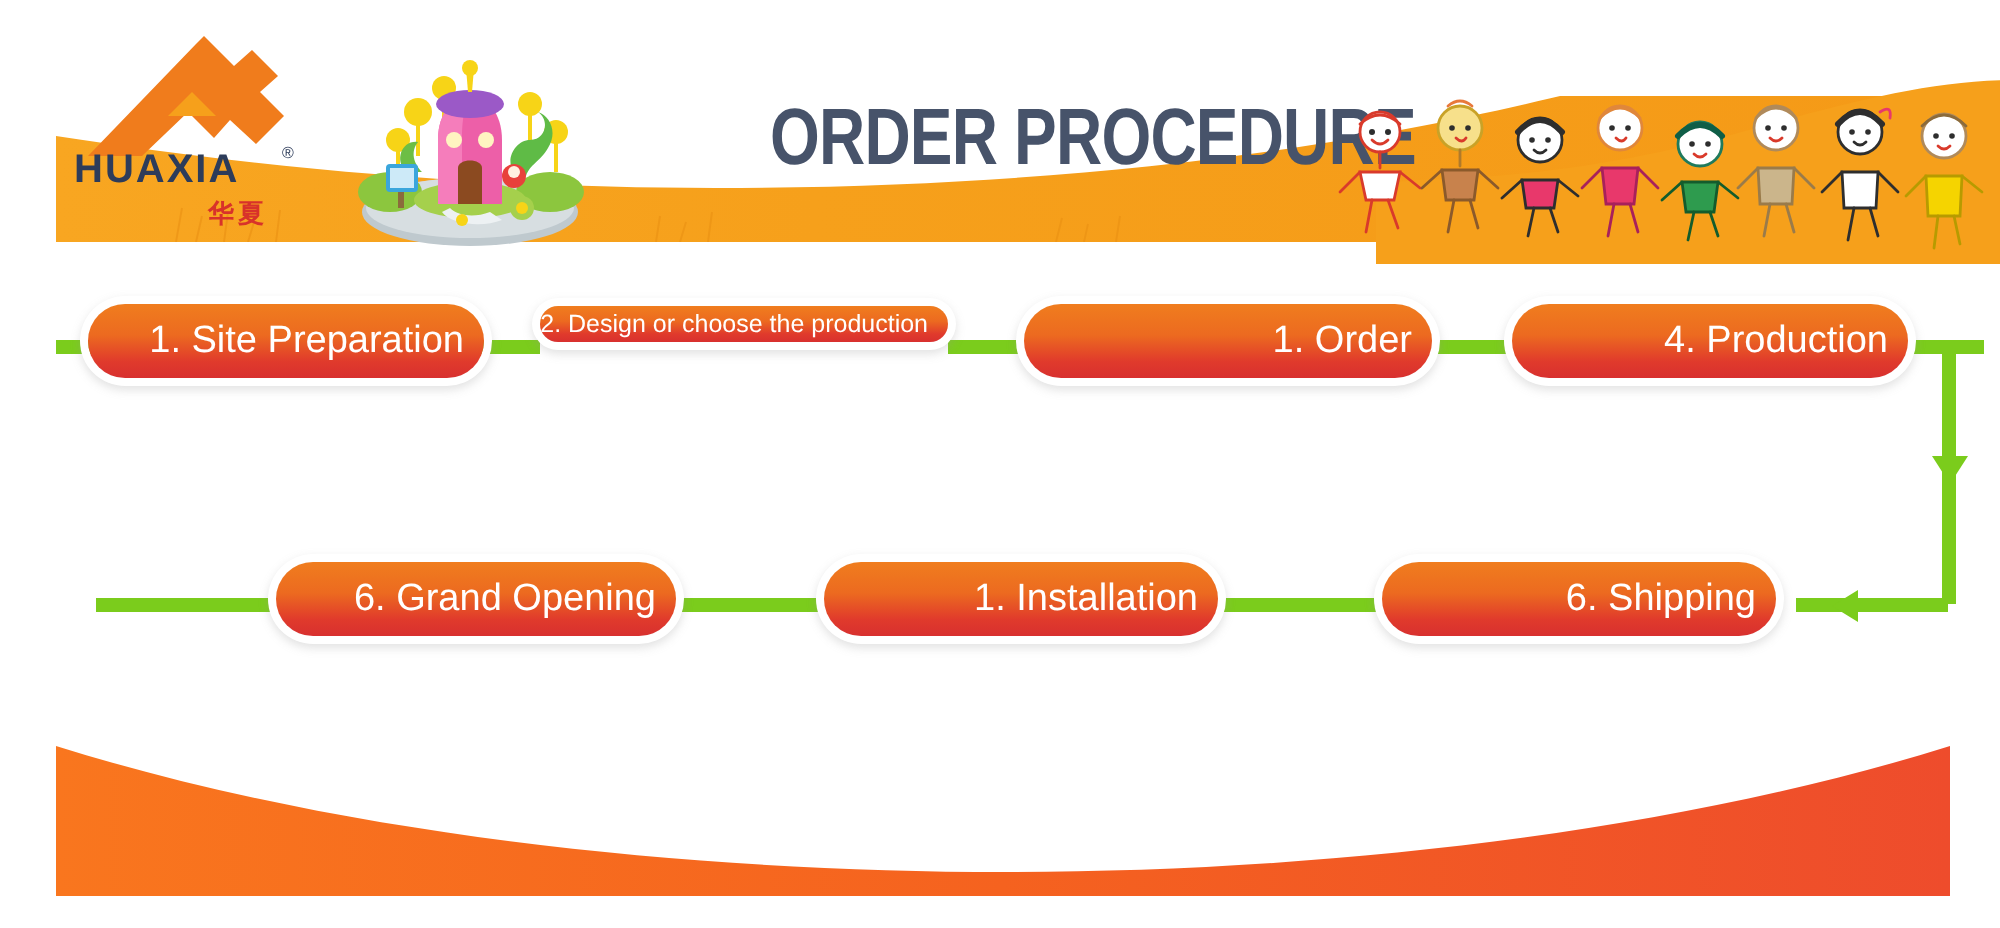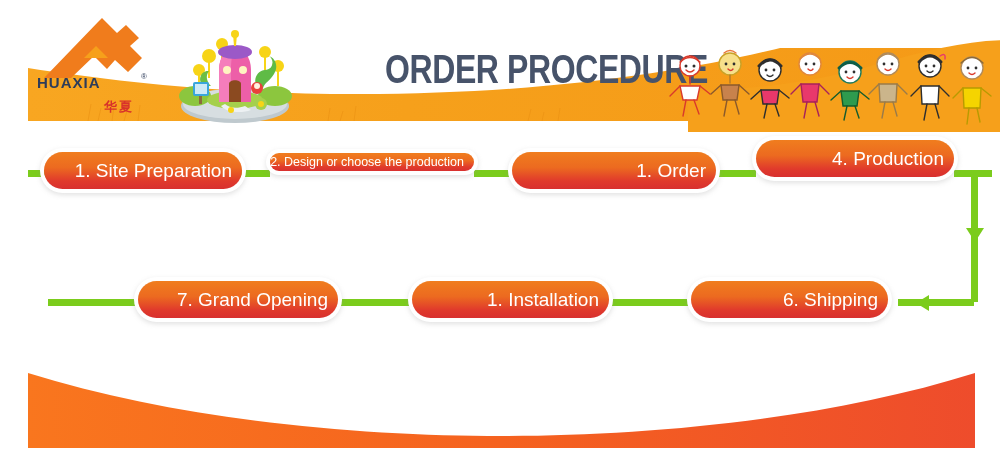--- a/index.html
+++ b/index.html
@@ -18,21 +18,21 @@
   .banner-svg{position:absolute;left:0;top:0;}
 
   
   #brand-logo{
     position:absolute;left:0px;top:0px;width:130px;height:105px;
   }
   #logo-mark{position:absolute;left:10px;top:0px;}
   #logo-wordmark{
     position:absolute;left:9px;top:58px;
     font-family:"Liberation Sans", sans-serif;
-    font-weight:bold;font-size:15px;letter-spacing:1px;
+    font-weight:bold;font-size:20px;letter-spacing:1px;
     color:#2d3c5a;
   }
   #logo-reg{
     position:absolute;left:113px;top:56px;
     font-size:8px;color:#2d3c5a;
   }
   #logo-cn{
     position:absolute;left:44px;top:82px;
     font-size:13px;color:#d8322a;font-weight:bold;letter-spacing:2px;
     font-family:"DejaVu Sans", sans-serif;
@@ -321,26 +321,26 @@
   </div>
 
   <div class="step-box" style="left:270px;top:153px;width:204px;height:18px;">
     <span class="step-label small">2. Design or choose the production</span>
   </div>
 
   <div class="step-box" style="left:512px;top:152px;width:204px;height:37px;">
     <span class="step-label">1. Order</span>
   </div>
 
-  <div class="step-box" style="left:756px;top:140px;width:198px;height:37px;">
+  <div class="step-box" style="left:756px;top:152px;width:198px;height:37px;">
     <span class="step-label">4. Production</span>
   </div>
 
   <div class="step-box" style="left:138px;top:281px;width:200px;height:37px;">
-    <span class="step-label">7. Grand Opening</span>
+    <span class="step-label">6. Grand Opening</span>
   </div>
 
   <div class="step-box" style="left:412px;top:281px;width:197px;height:37px;">
     <span class="step-label">1. Installation</span>
   </div>
 
   <div class="step-box" style="left:691px;top:281px;width:197px;height:37px;">
     <span class="step-label">6. Shipping</span>
   </div>
 </div>

